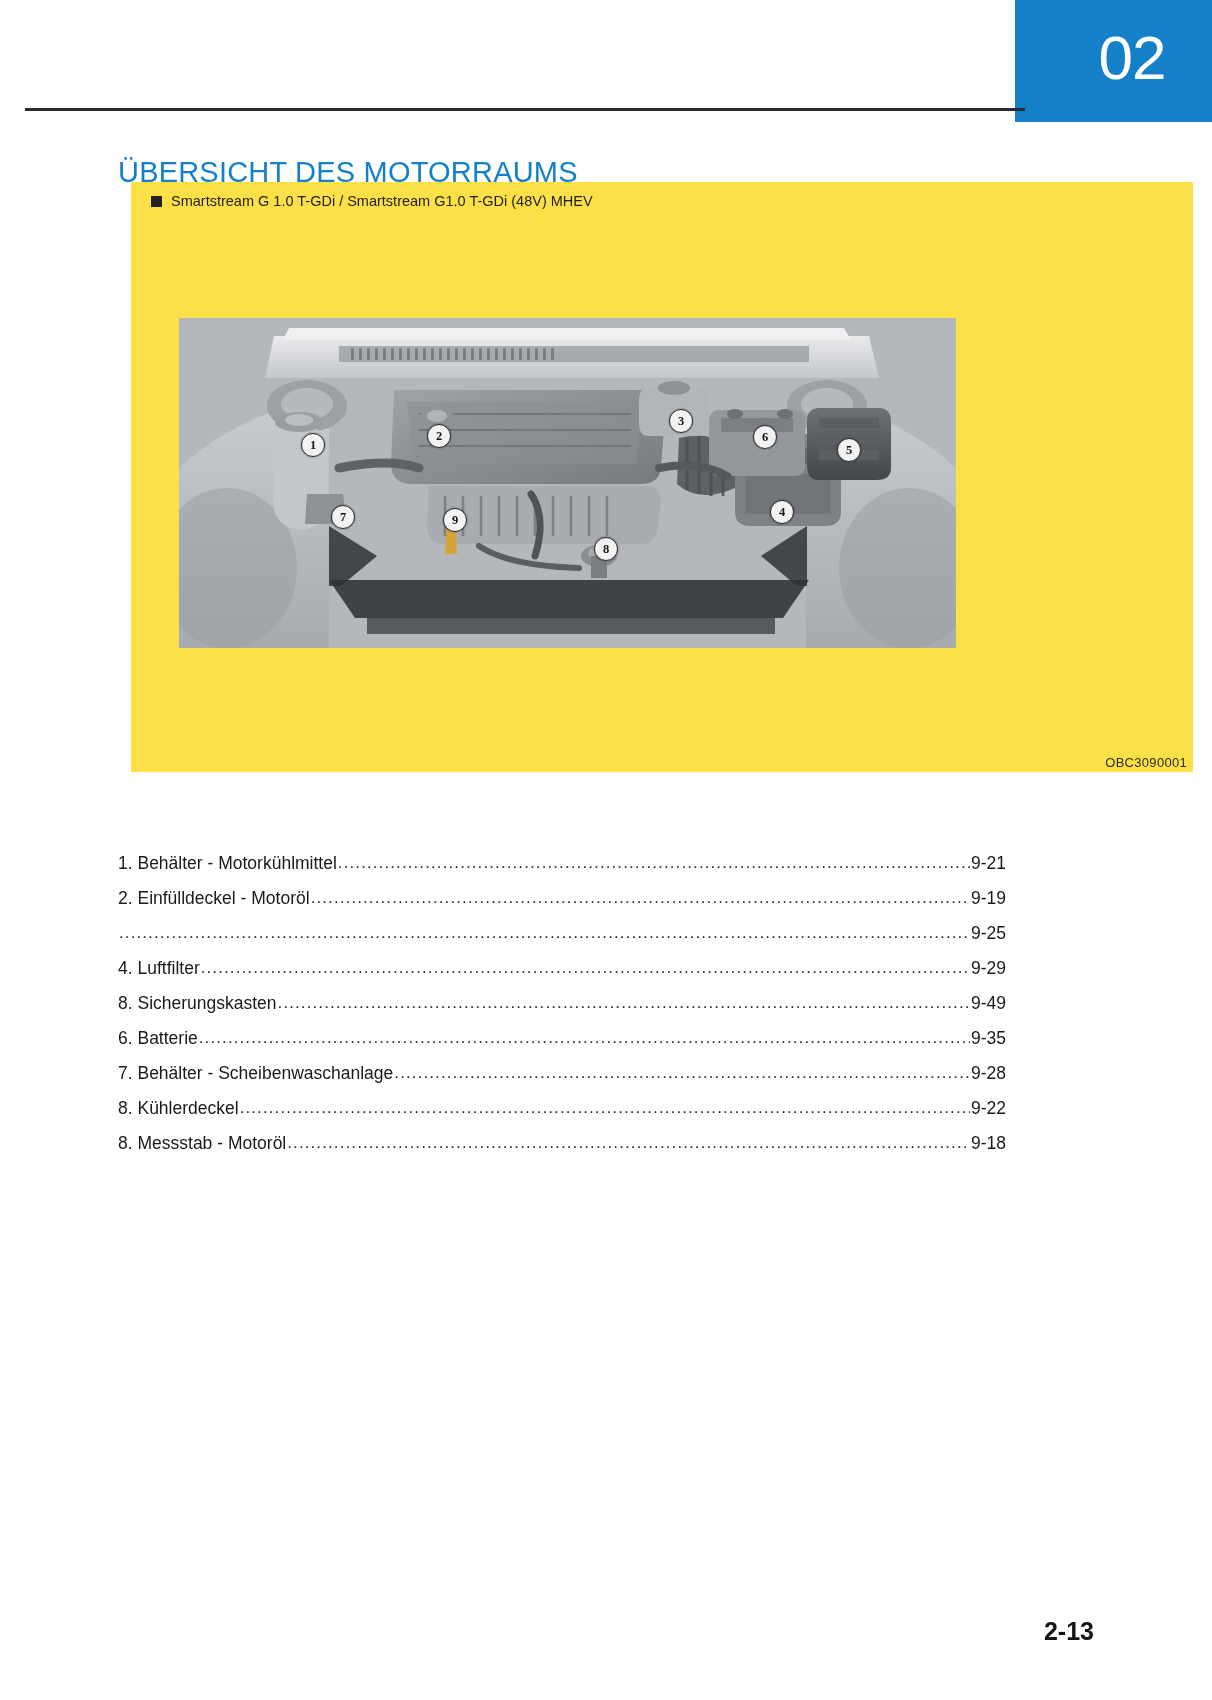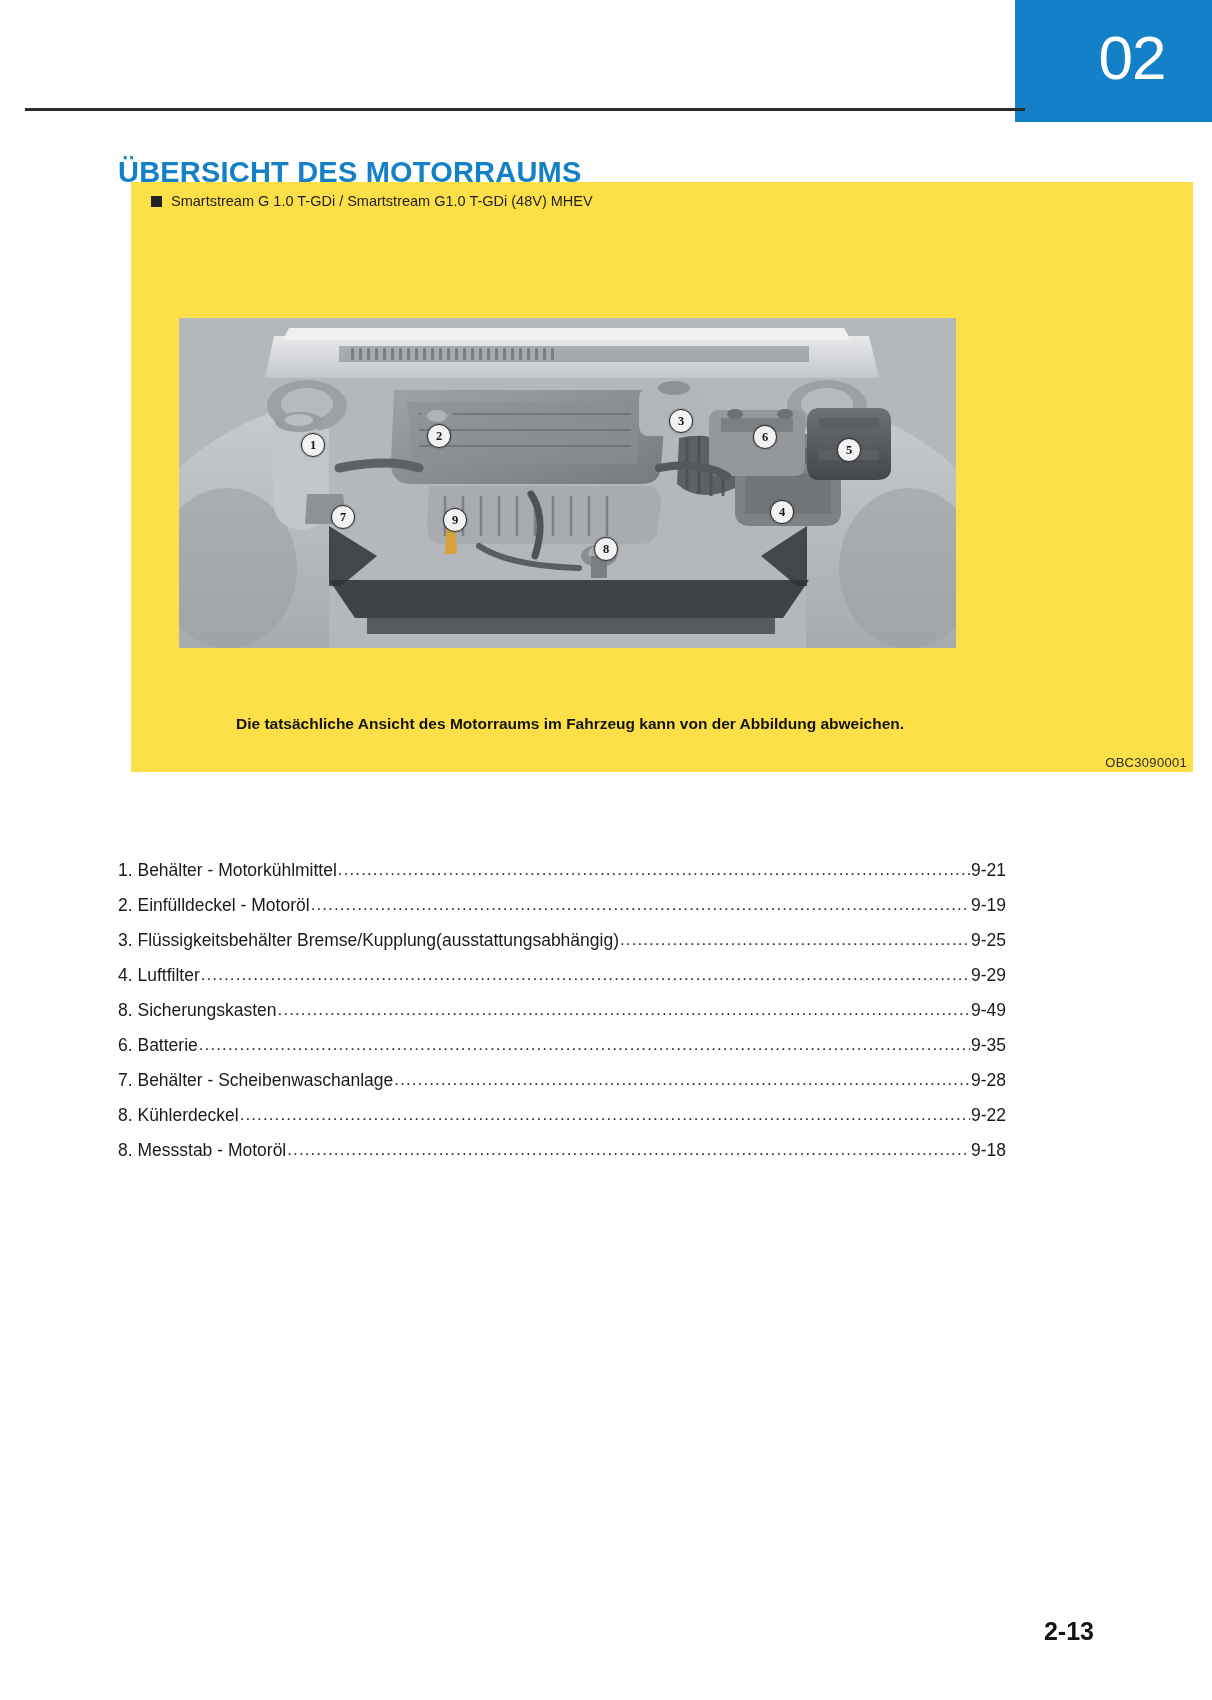--- a/index.html
+++ b/index.html
@@ -47,21 +47,21 @@
     height: 3px;
     background: #2b2b2b;
   }
 
   
   .page-title {
     position: absolute;
     top: 137px;
     left: 118px;
     font-size: 29px;
-    font-weight: bold;
+    font-weight: normal;
     color: #1480c8;
     letter-spacing: 0.2px;
     white-space: nowrap;
   }
 
   
   .figure-panel {
     position: absolute;
     top: 182px;
     left: 131px;
@@ -138,21 +138,21 @@
 
   
   .index-list {
     position: absolute;
     top: 846px;
     left: 118px;
     width: 888px;
   }
   .index-row {
     display: flex;
-    align-items: flex-end;
+    align-items: center;
     font-size: 17.5px;
     color: #1a1a1a;
     height: 35px;
     white-space: nowrap;
   }
   .index-row .label { flex: 0 0 auto; }
   .index-row .leader {
     flex: 1 1 auto;
     margin: 0 1px;
     overflow: hidden;
@@ -335,37 +335,35 @@
     <div class="callout" style="left:248px; top:106px;">2</div>
     <div class="callout" style="left:490px; top:91px;">3</div>
     <div class="callout" style="left:591px; top:182px;">4</div>
     <div class="callout" style="left:658px; top:120px;">5</div>
     <div class="callout" style="left:574px; top:107px;">6</div>
     <div class="callout" style="left:152px; top:187px;">7</div>
     <div class="callout" style="left:415px; top:219px;">8</div>
     <div class="callout" style="left:264px; top:190px;">9</div>
   </div>
 
-  <div class="figure-caption">Die tatsächliche Ansicht des Motorraums im Fahrzeug kann von der Abbildung abweichen.</div>
   <div class="figure-code">OBC3090001</div>
 </div>
 
 <div class="index-list">
   <div class="index-row">
     <span class="label">1. Behälter - Motorkühlmittel</span>
     <span class="leader">............................................................................................................................................................................................................................</span>
     <span class="pageno">9-21</span>
   </div>
   <div class="index-row">
     <span class="label">2. Einfülldeckel - Motoröl</span>
     <span class="leader">............................................................................................................................................................................................................................</span>
     <span class="pageno">9-19</span>
   </div>
   <div class="index-row">
-    <span class="label">3. Flüssigkeitsbehälter Bremse/Kupplung(ausstattungsabhängig)</span>
     <span class="leader">............................................................................................................................................................................................................................</span>
     <span class="pageno">9-25</span>
   </div>
   <div class="index-row">
     <span class="label">4. Luftfilter</span>
     <span class="leader">............................................................................................................................................................................................................................</span>
     <span class="pageno">9-29</span>
   </div>
   <div class="index-row">
     <span class="label">8. Sicherungskasten</span>

